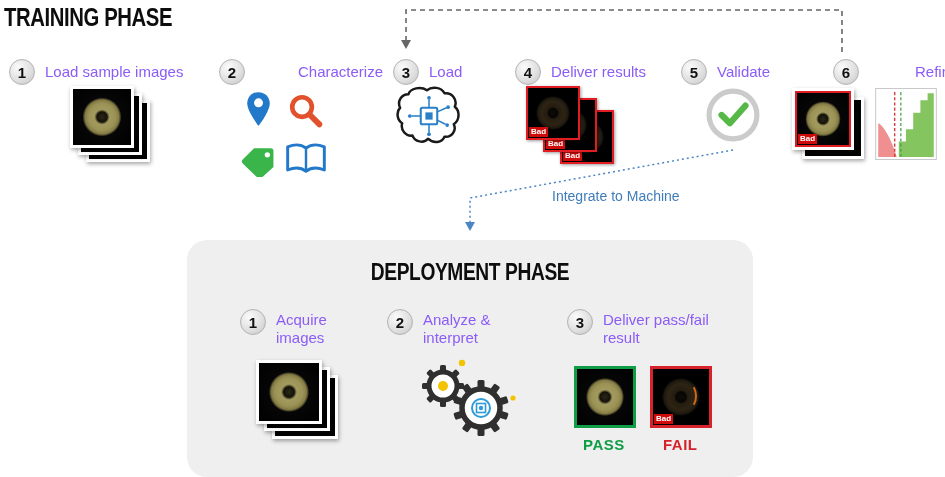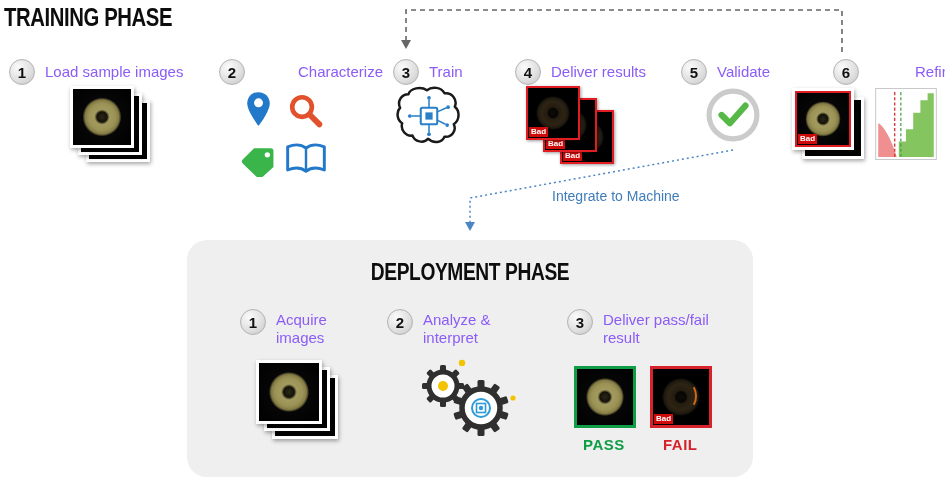--- a/index.html
+++ b/index.html
@@ -50,21 +50,21 @@
     <path d="M465,222 L475,222 L470,231 Z" fill="#4a86c5"></path>
   </svg>
 
   <div class="phase-title" style="left:4px; top:2px; font-size:26px;">TRAINING PHASE</div>
 
   <div class="step-circle" style="left:9px;   top:59px;">1</div>
   <div class="step-label" style="left:45px;  top:63px;">Load sample images</div>
   <div class="step-circle" style="left:219px; top:59px;">2</div>
   <div class="step-label" style="left:264px; top:63px;margin-left:34px;">Characterize</div>
   <div class="step-circle" style="left:393px; top:59px;">3</div>
-  <div class="step-label" style="left:429px; top:63px;">Train</div>
+  <div class="step-label" style="left:429px; top:63px;">Load</div>
   <div class="step-circle" style="left:515px; top:59px;">4</div>
   <div class="step-label" style="left:551px; top:63px;">Deliver results</div>
   <div class="step-circle" style="left:681px; top:59px;">5</div>
   <div class="step-label" style="left:717px; top:63px;">Validate</div>
   <div class="step-circle" style="left:833px; top:59px;">6</div>
   <div class="step-label" style="left:867px; top:63px;margin-left:48px;">Refine</div>
 
   <div class="photo-stack" style="left:70px; top:86px; width:92px; height:88px;">
     <div class="frame" style="left:16px; top:14px; width:64px; height:62px; z-index:1;">
         <div class="pimg part-good"></div>

